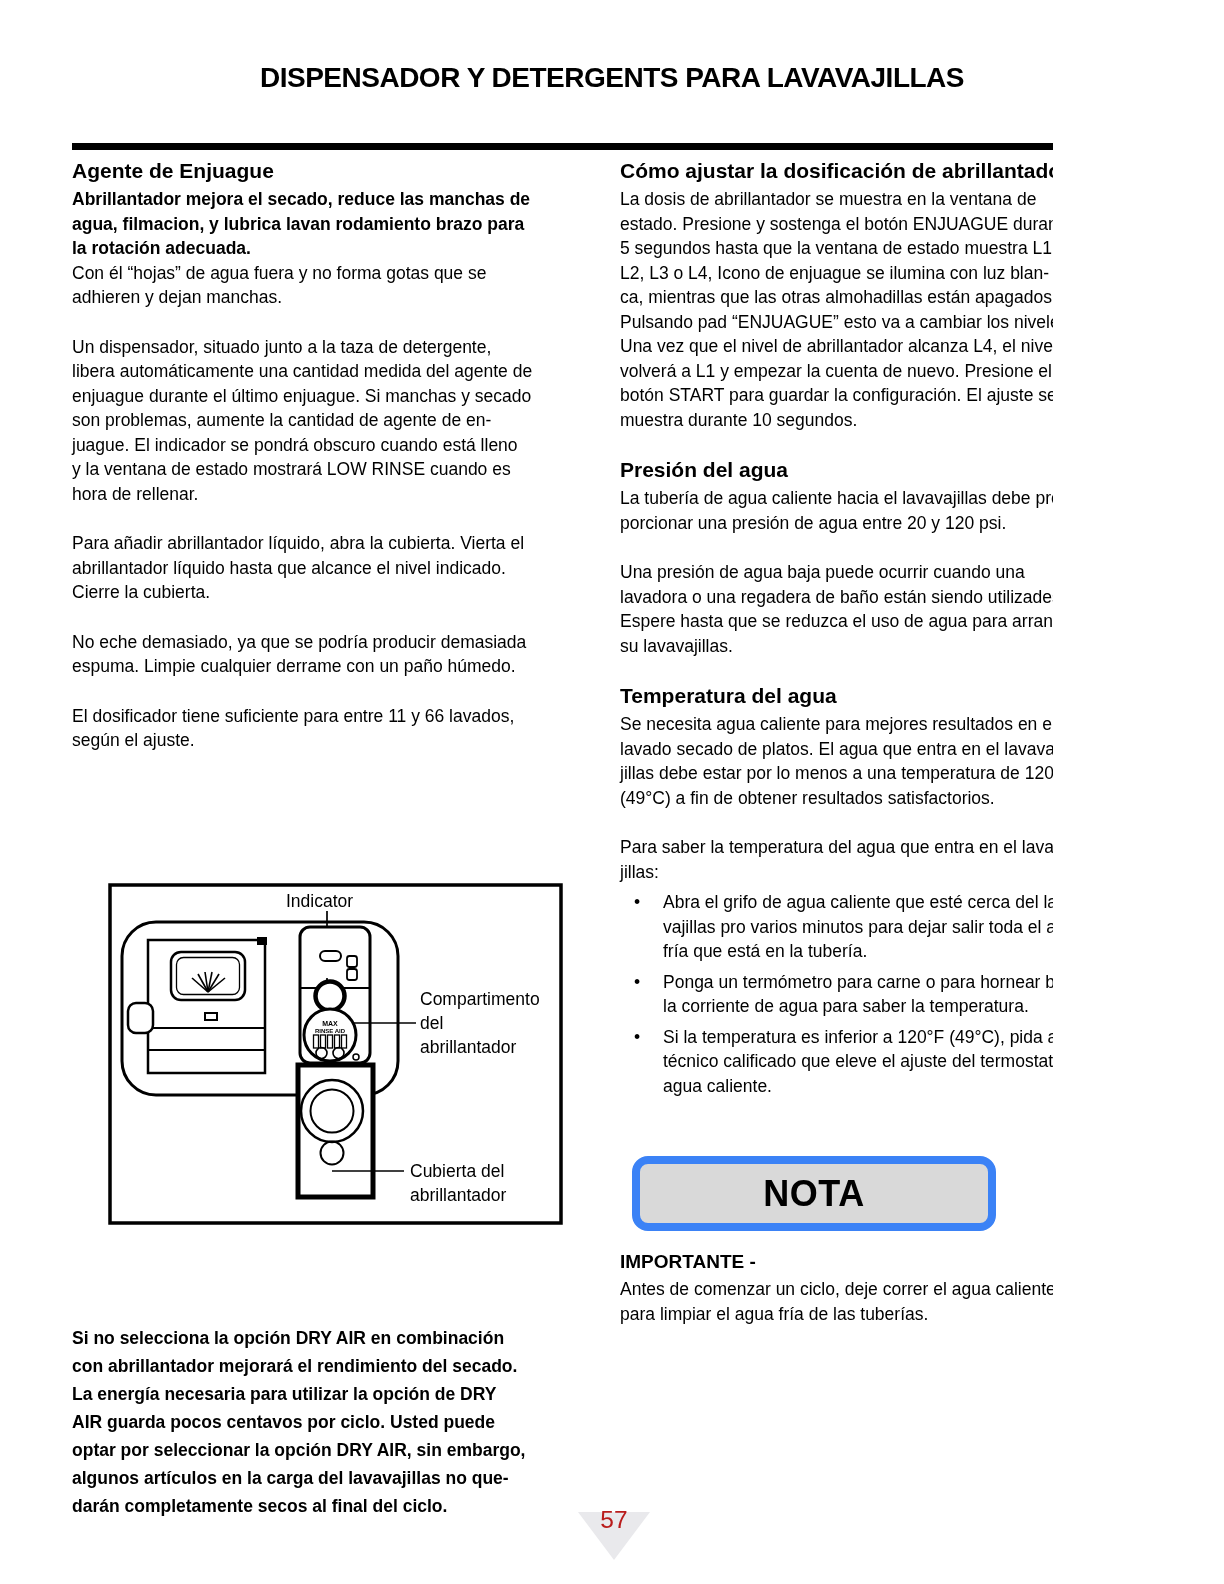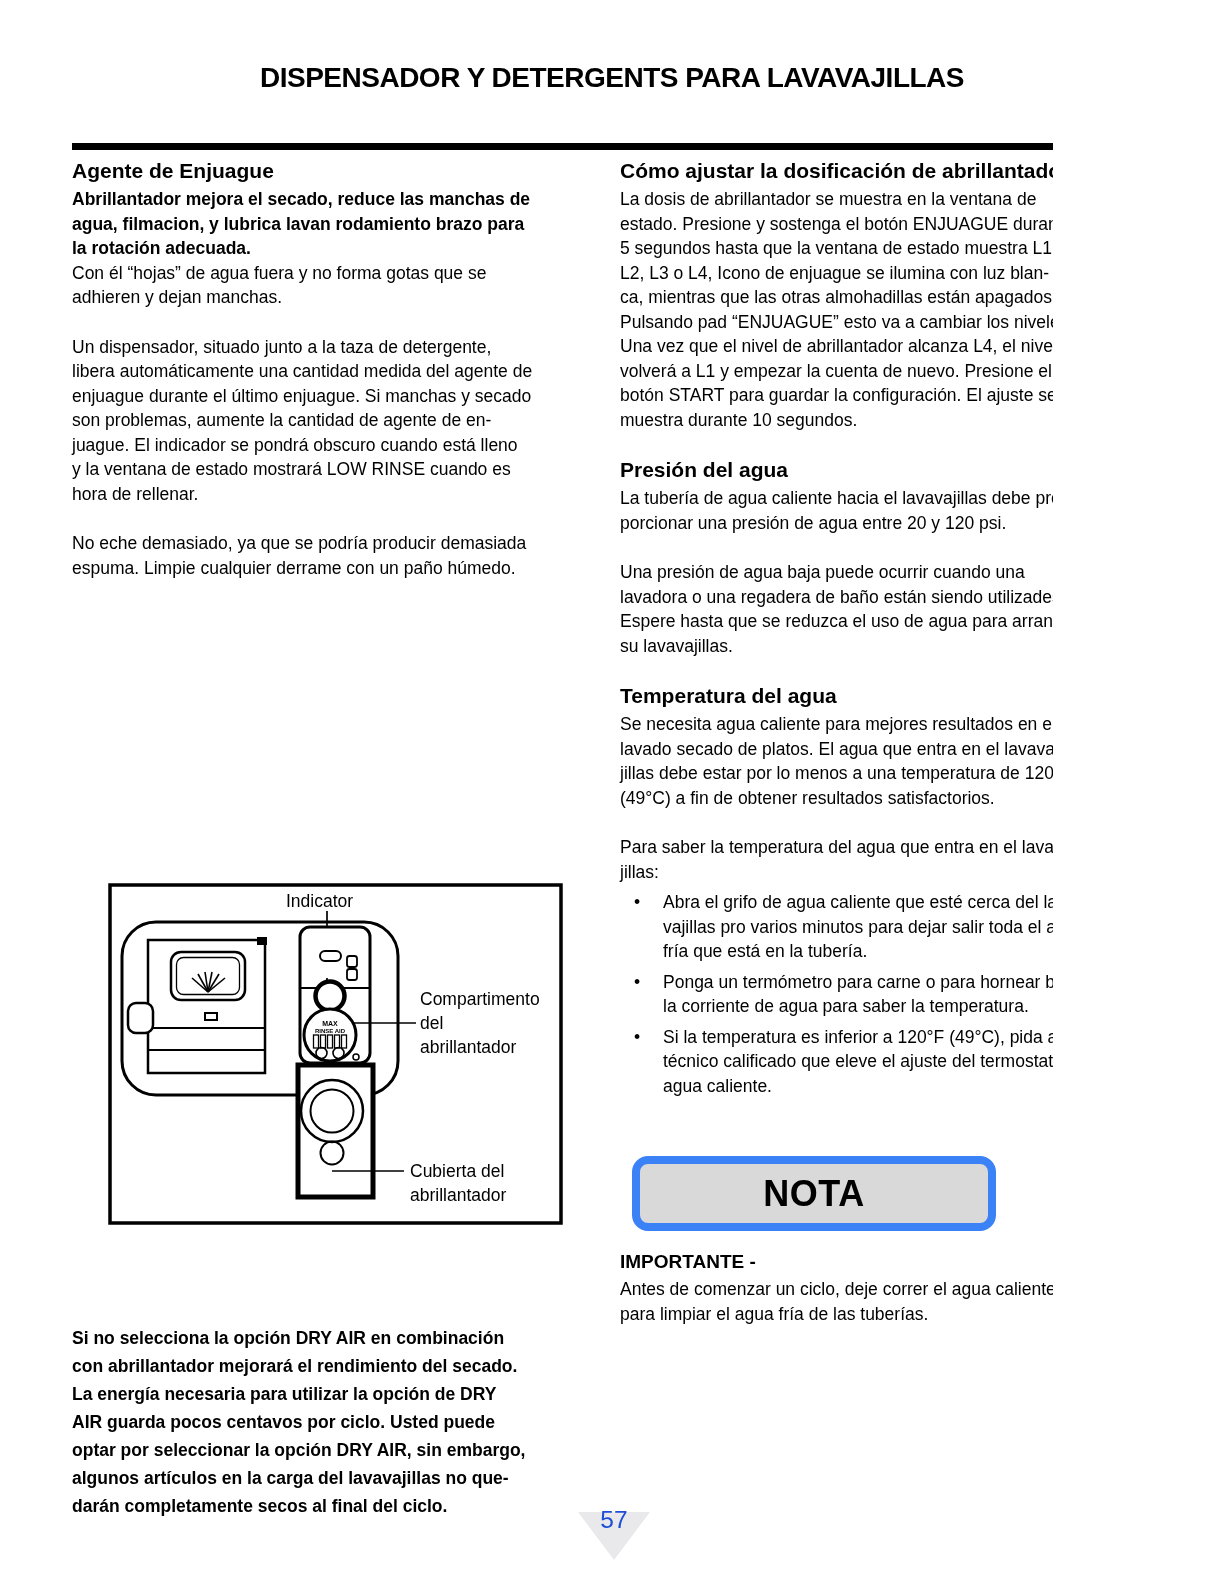--- a/index.html
+++ b/index.html
@@ -61,21 +61,21 @@
   }
   .pagenum-wrap{position:absolute;left:578px;top:1512px;width:72px;height:48px;}
   .pagenum-tri{
     position:absolute;left:0;top:0;width:0;height:0;
     border-left:36px solid transparent;
     border-right:36px solid transparent;
     border-top:48px solid #e9e9ec;
   }
   .pagenum-text{
     position:absolute;left:0;top:-6px;width:72px;
-    text-align:center;font-size:24.5px;line-height:28px;color:#1d4ed8;
+    text-align:center;font-size:24.5px;line-height:28px;color:#b91c1c;
   }
   svg text{font-family:"Liberation Sans","DejaVu Sans",sans-serif;}
 </style>
 </head>
 <body>
 
 <div class="page">
 
   <div class="doc-title">DISPENSADOR Y DETERGENTS PARA LAVAVAJILLAS</div>
   <div class="rule"></div>
@@ -87,22 +87,27 @@
 la rotación adecuada.</p>
     <p class="para">Con él “hojas” de agua fuera y no forma gotas que se
 adhieren y dejan manchas.</p>
     <p class="para">Un dispensador, situado junto a la taza de detergente,
 libera automáticamente una cantidad medida del agente de
 enjuague durante el último enjuague. Si manchas y secado
 son problemas, aumente la cantidad de agente de en-
 juague. El indicador se pondrá obscuro cuando está lleno
 y la ventana de estado mostrará LOW RINSE cuando es
 hora de rellenar.</p>
+    <p class="para">Para añadir abrillantador líquido, abra la cubierta. Vierta el
+abrillantador líquido hasta que alcance el nivel indicado.
+Cierre la cubierta.</p>
     <p class="para">No eche demasiado, ya que se podría producir demasiada
 espuma. Limpie cualquier derrame con un paño húmedo.</p>
+    <p class="para tight">El dosificador tiene suficiente para entre 11 y 66 lavados,
+según el ajuste.</p>
   </div>
 
   <svg class="diagram" viewBox="0 0 455 342" xmlns="http://www.w3.org/2000/svg">
 
     <rect x="2" y="2" width="451" height="338" fill="#ffffff" stroke="#000" stroke-width="3.5"></rect>
 
     <line x1="219" y1="28" x2="219" y2="100" stroke="#000" stroke-width="1.7"></line>
 
     <rect x="14" y="39" width="276" height="173" rx="34" fill="none" stroke="#000" stroke-width="3"></rect>
 

